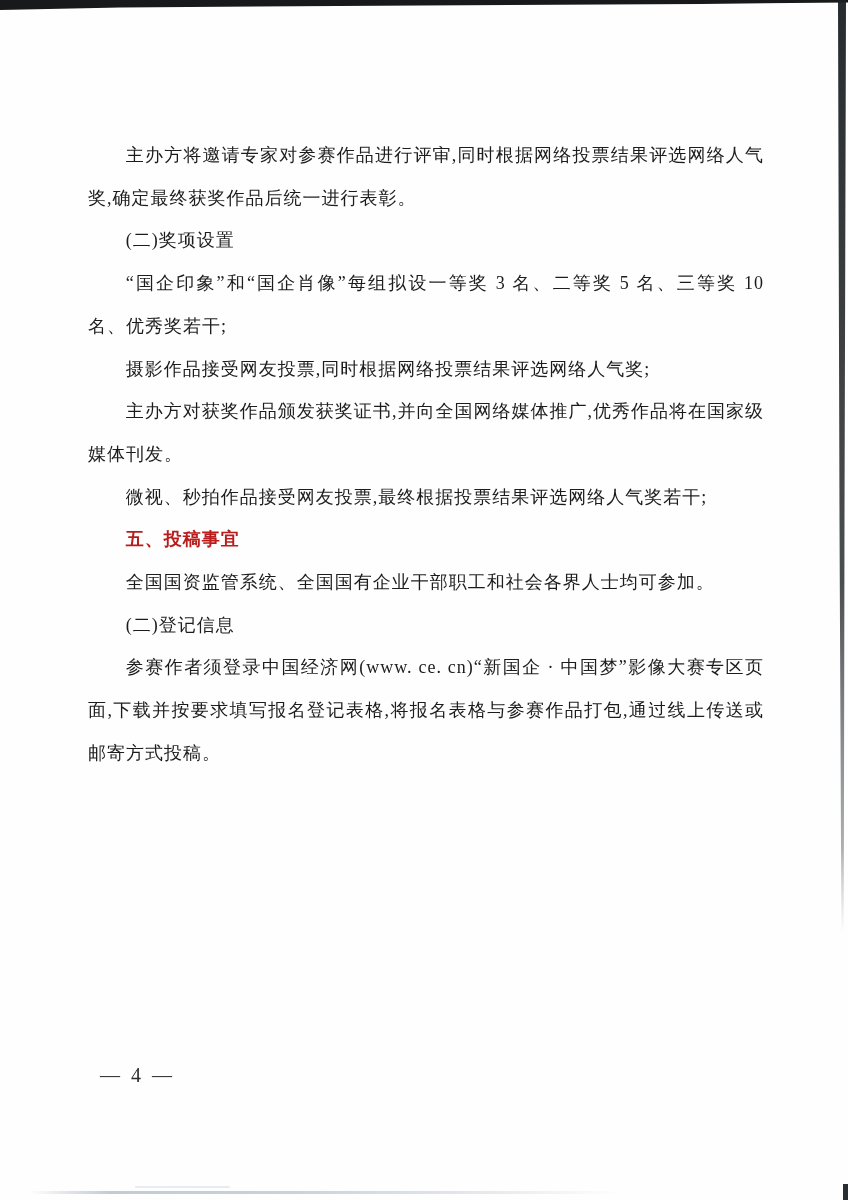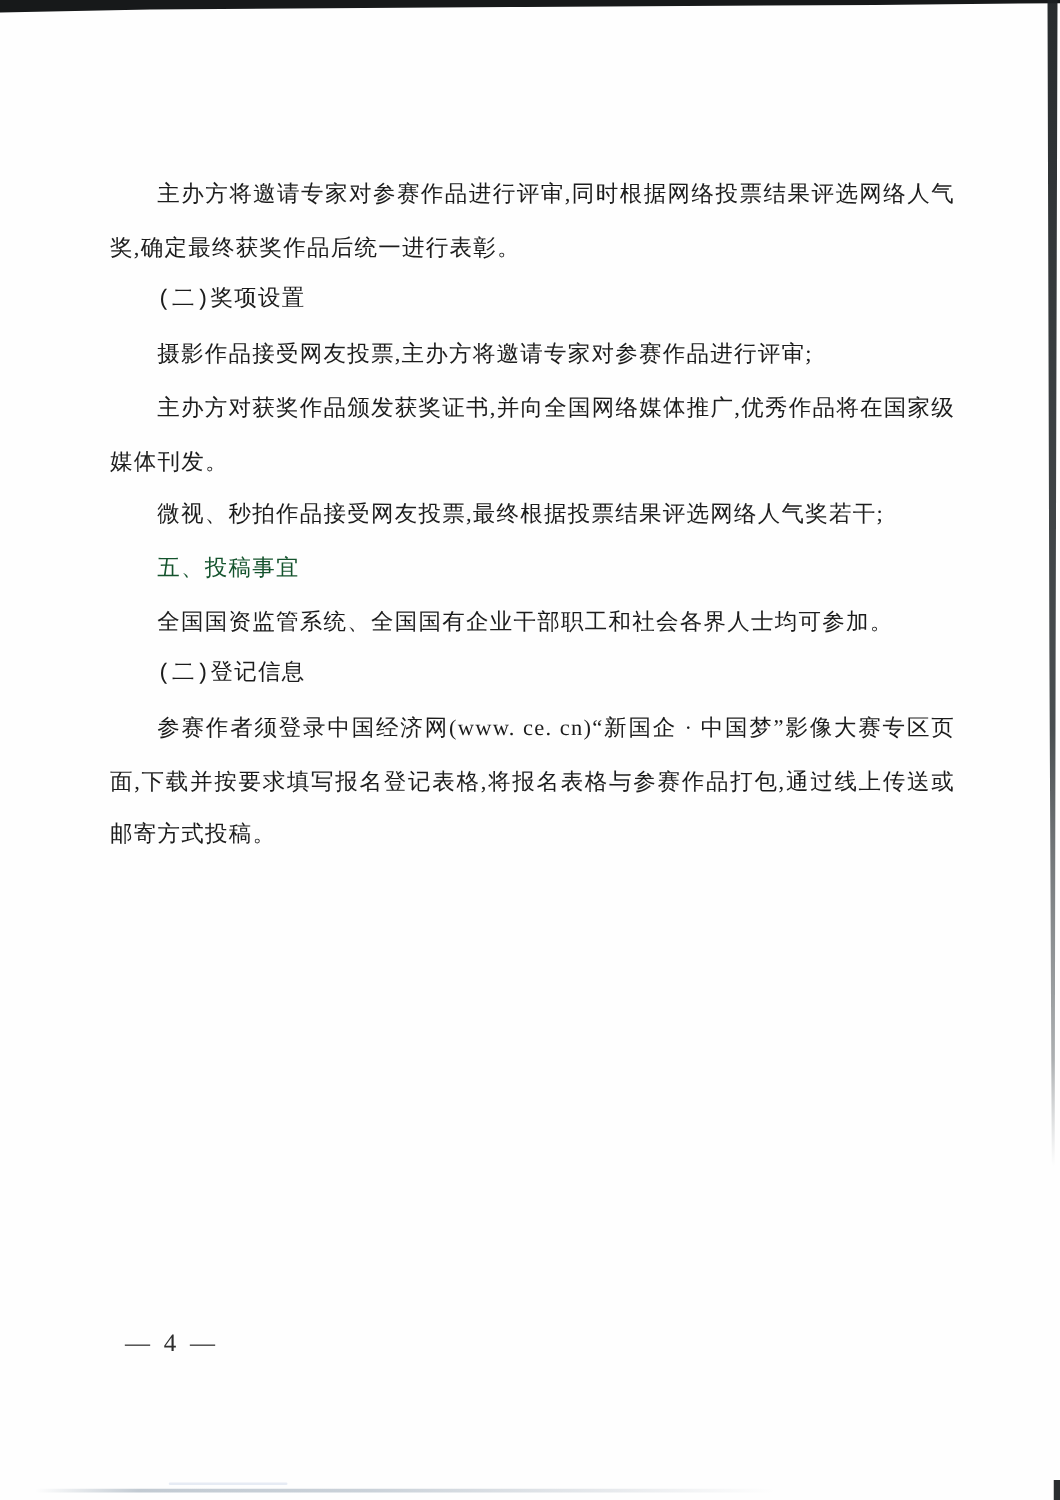--- a/index.html
+++ b/index.html
@@ -33,22 +33,22 @@
   }
 
   
   .content {
     position: absolute; left: 88px; top: 134px; width: 676px;
     font-size: 18px; line-height: 42.7px;
     color: #1c1c1c; letter-spacing: 1px;
     text-align: justify;
   }
   .para { margin: 0; text-indent: 2.1em; }
-  .para.heading { font-weight: normal; color: #14532d; }
-  .para.subheading { font-weight: normal; font-family: Liberation Mono, monospace; }
+  .para.heading { font-weight: bold; color: #b91c1c; }
+  .para.subheading { font-weight: normal; }
 
   .page-number {
     position: absolute; left: 100px; top: 1064px;
     font-size: 20px; color: #2e2e2e; letter-spacing: 3px;
   }
 </style>
 </head>
 <body>
 
 <div class="page">
@@ -70,21 +70,22 @@
     <polygon points="8,0 16,0 14.5,520 13.5,1060 12,1060 9.5,520" fill="url(#fadeLine)"></polygon>
   </svg>
 
   <div class="bottom-line"></div>
   <div class="bottom-smudge"></div>
   <div class="corner-mark"></div>
 
   <div class="content" id="doc-content">
       <p class="para body">主办方将邀请专家对参赛作品进行评审,同时根据网络投票结果评选网络人气奖,确定最终获奖作品后统一进行表彰。</p>
       <p class="para subheading">(二)奖项设置</p>
-      <p class="para body">摄影作品接受网友投票,主办方将邀请专家对参赛作品进行评审;</p>
+      <p class="para body">“国企印象”和“国企肖像”每组拟设一等奖 3 名、二等奖 5 名、三等奖 10 名、优秀奖若干;</p>
+      <p class="para body">摄影作品接受网友投票,同时根据网络投票结果评选网络人气奖;</p>
       <p class="para body">主办方对获奖作品颁发获奖证书,并向全国网络媒体推广,优秀作品将在国家级媒体刊发。</p>
       <p class="para body">微视、秒拍作品接受网友投票,最终根据投票结果评选网络人气奖若干;</p>
       <p class="para heading">五、投稿事宜</p>
       <p class="para body">全国国资监管系统、全国国有企业干部职工和社会各界人士均可参加。</p>
       <p class="para subheading">(二)登记信息</p>
       <p class="para body">参赛作者须登录中国经济网(www. ce. cn)“新国企 · 中国梦”影像大赛专区页面,下载并按要求填写报名登记表格,将报名表格与参赛作品打包,通过线上传送或邮寄方式投稿。</p>
     </div>
 
   <div class="page-number">— 4 —</div>
 

